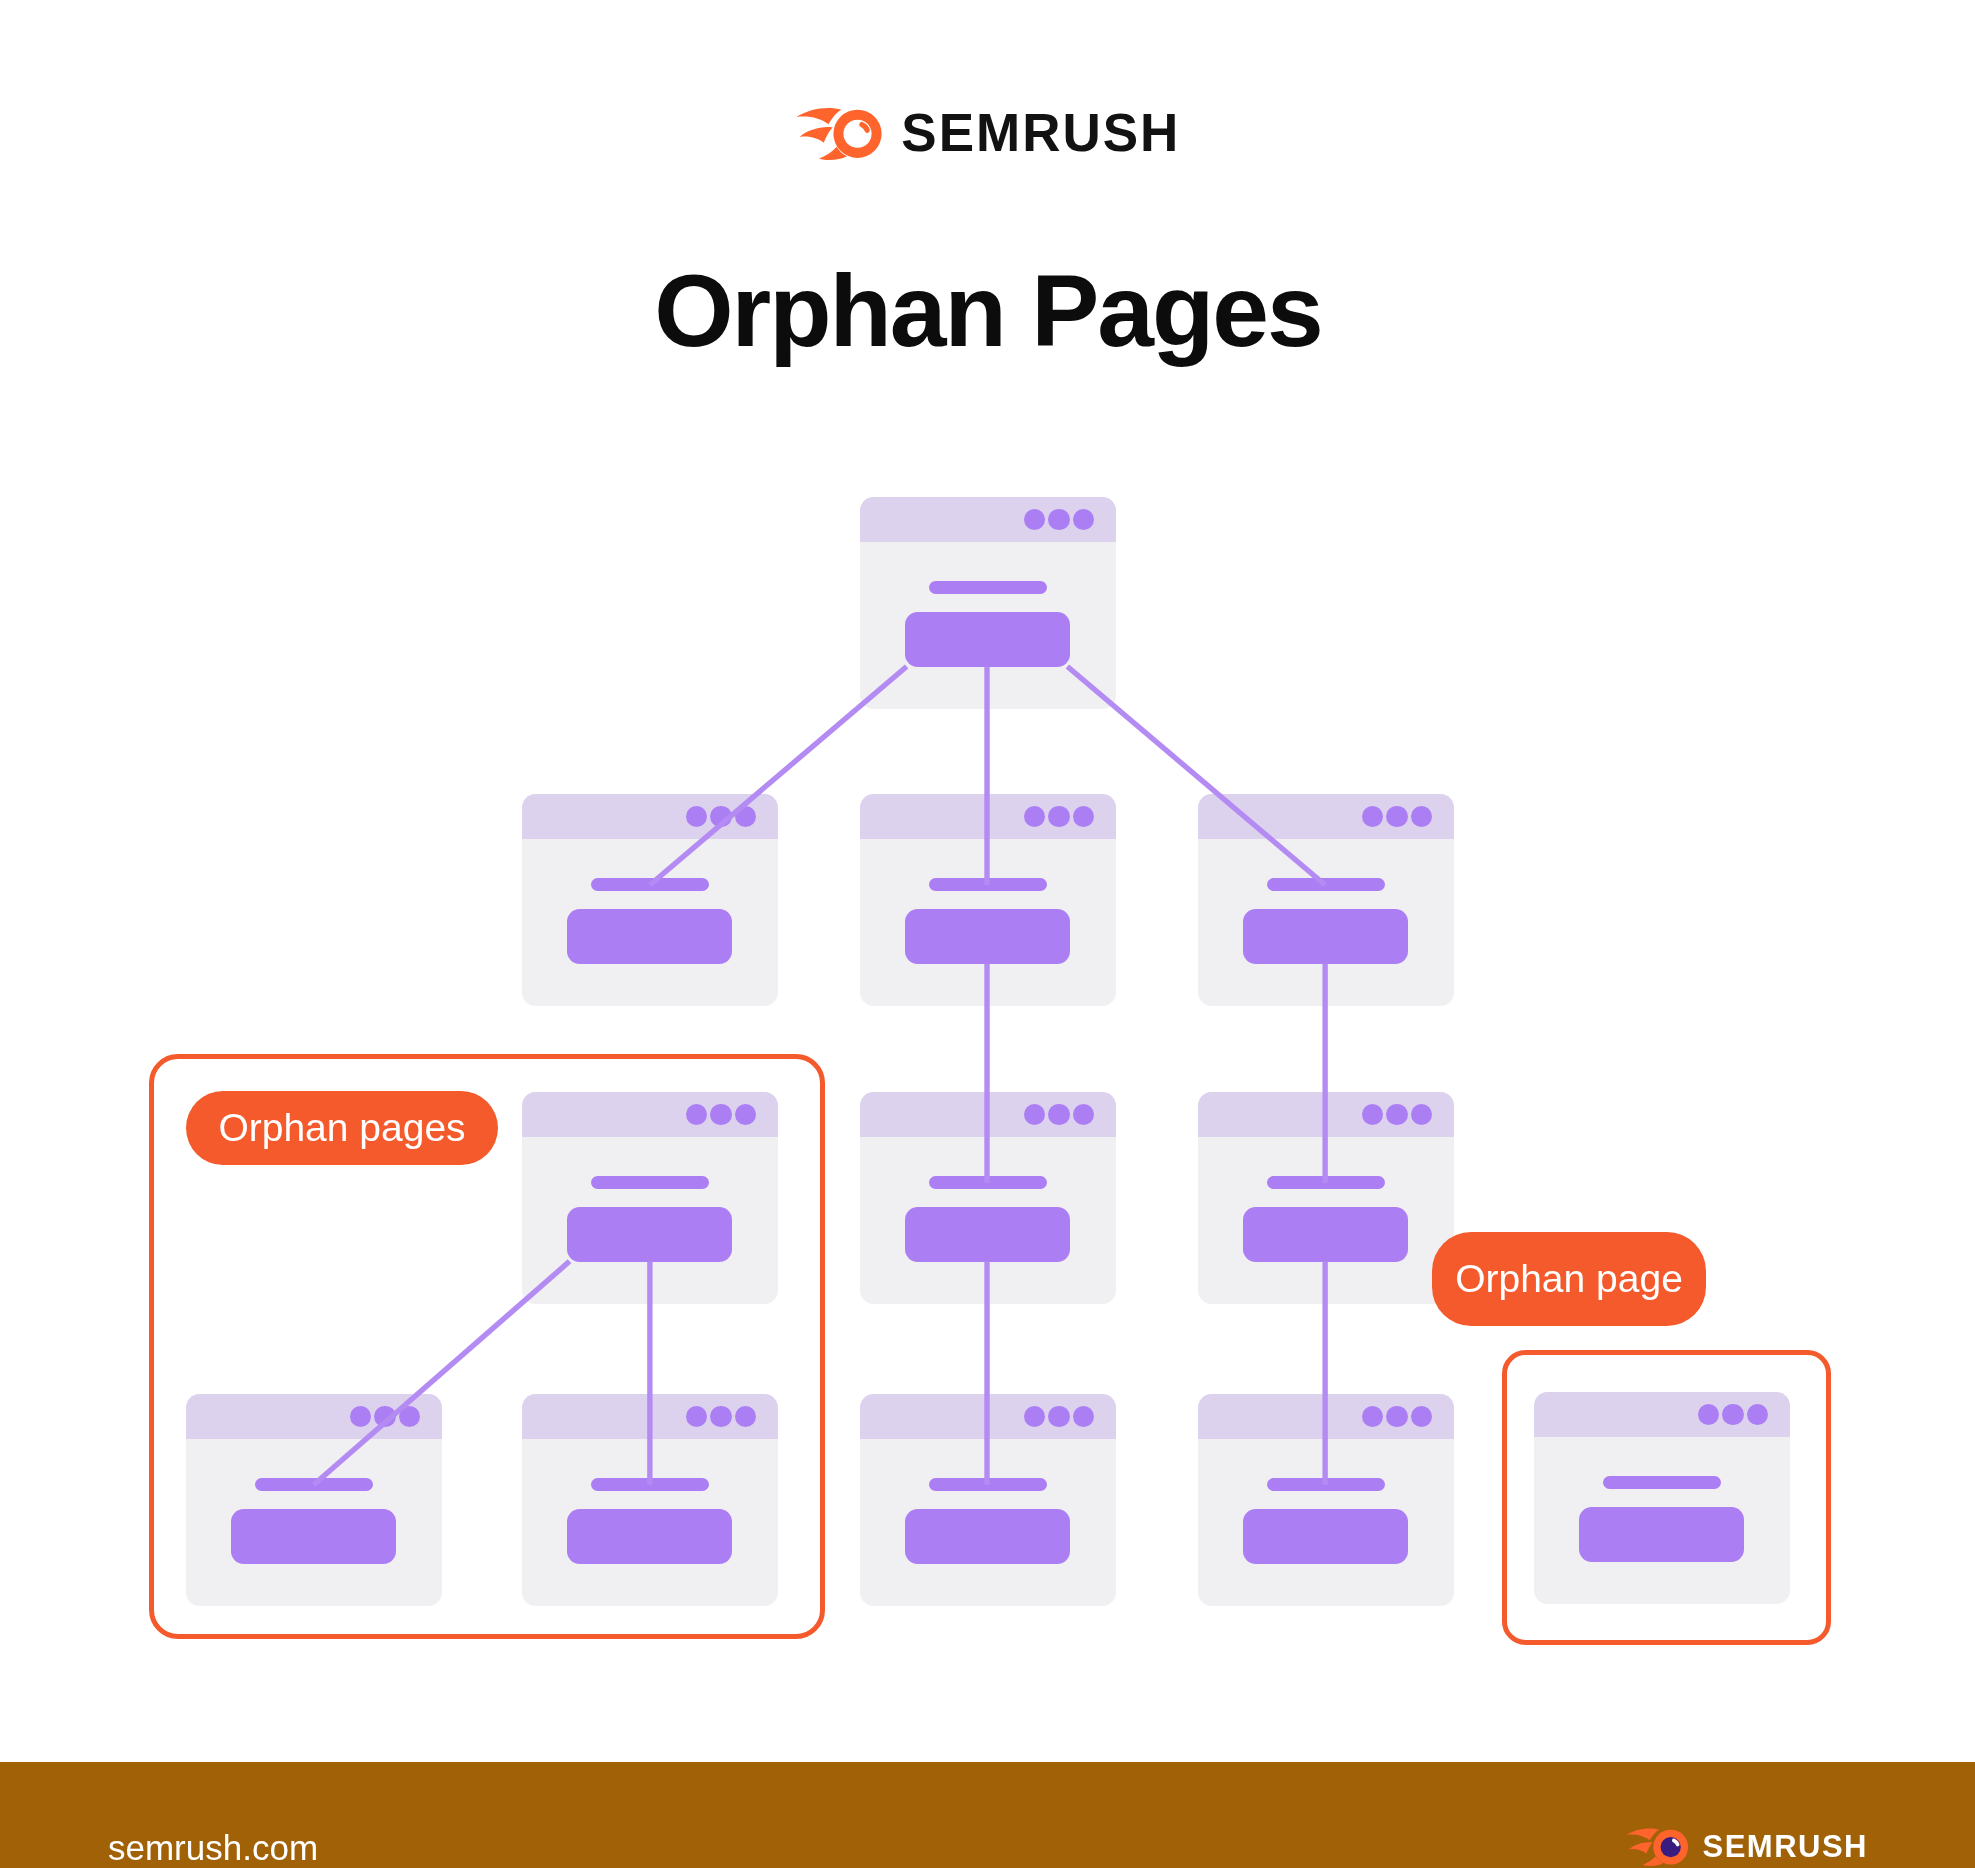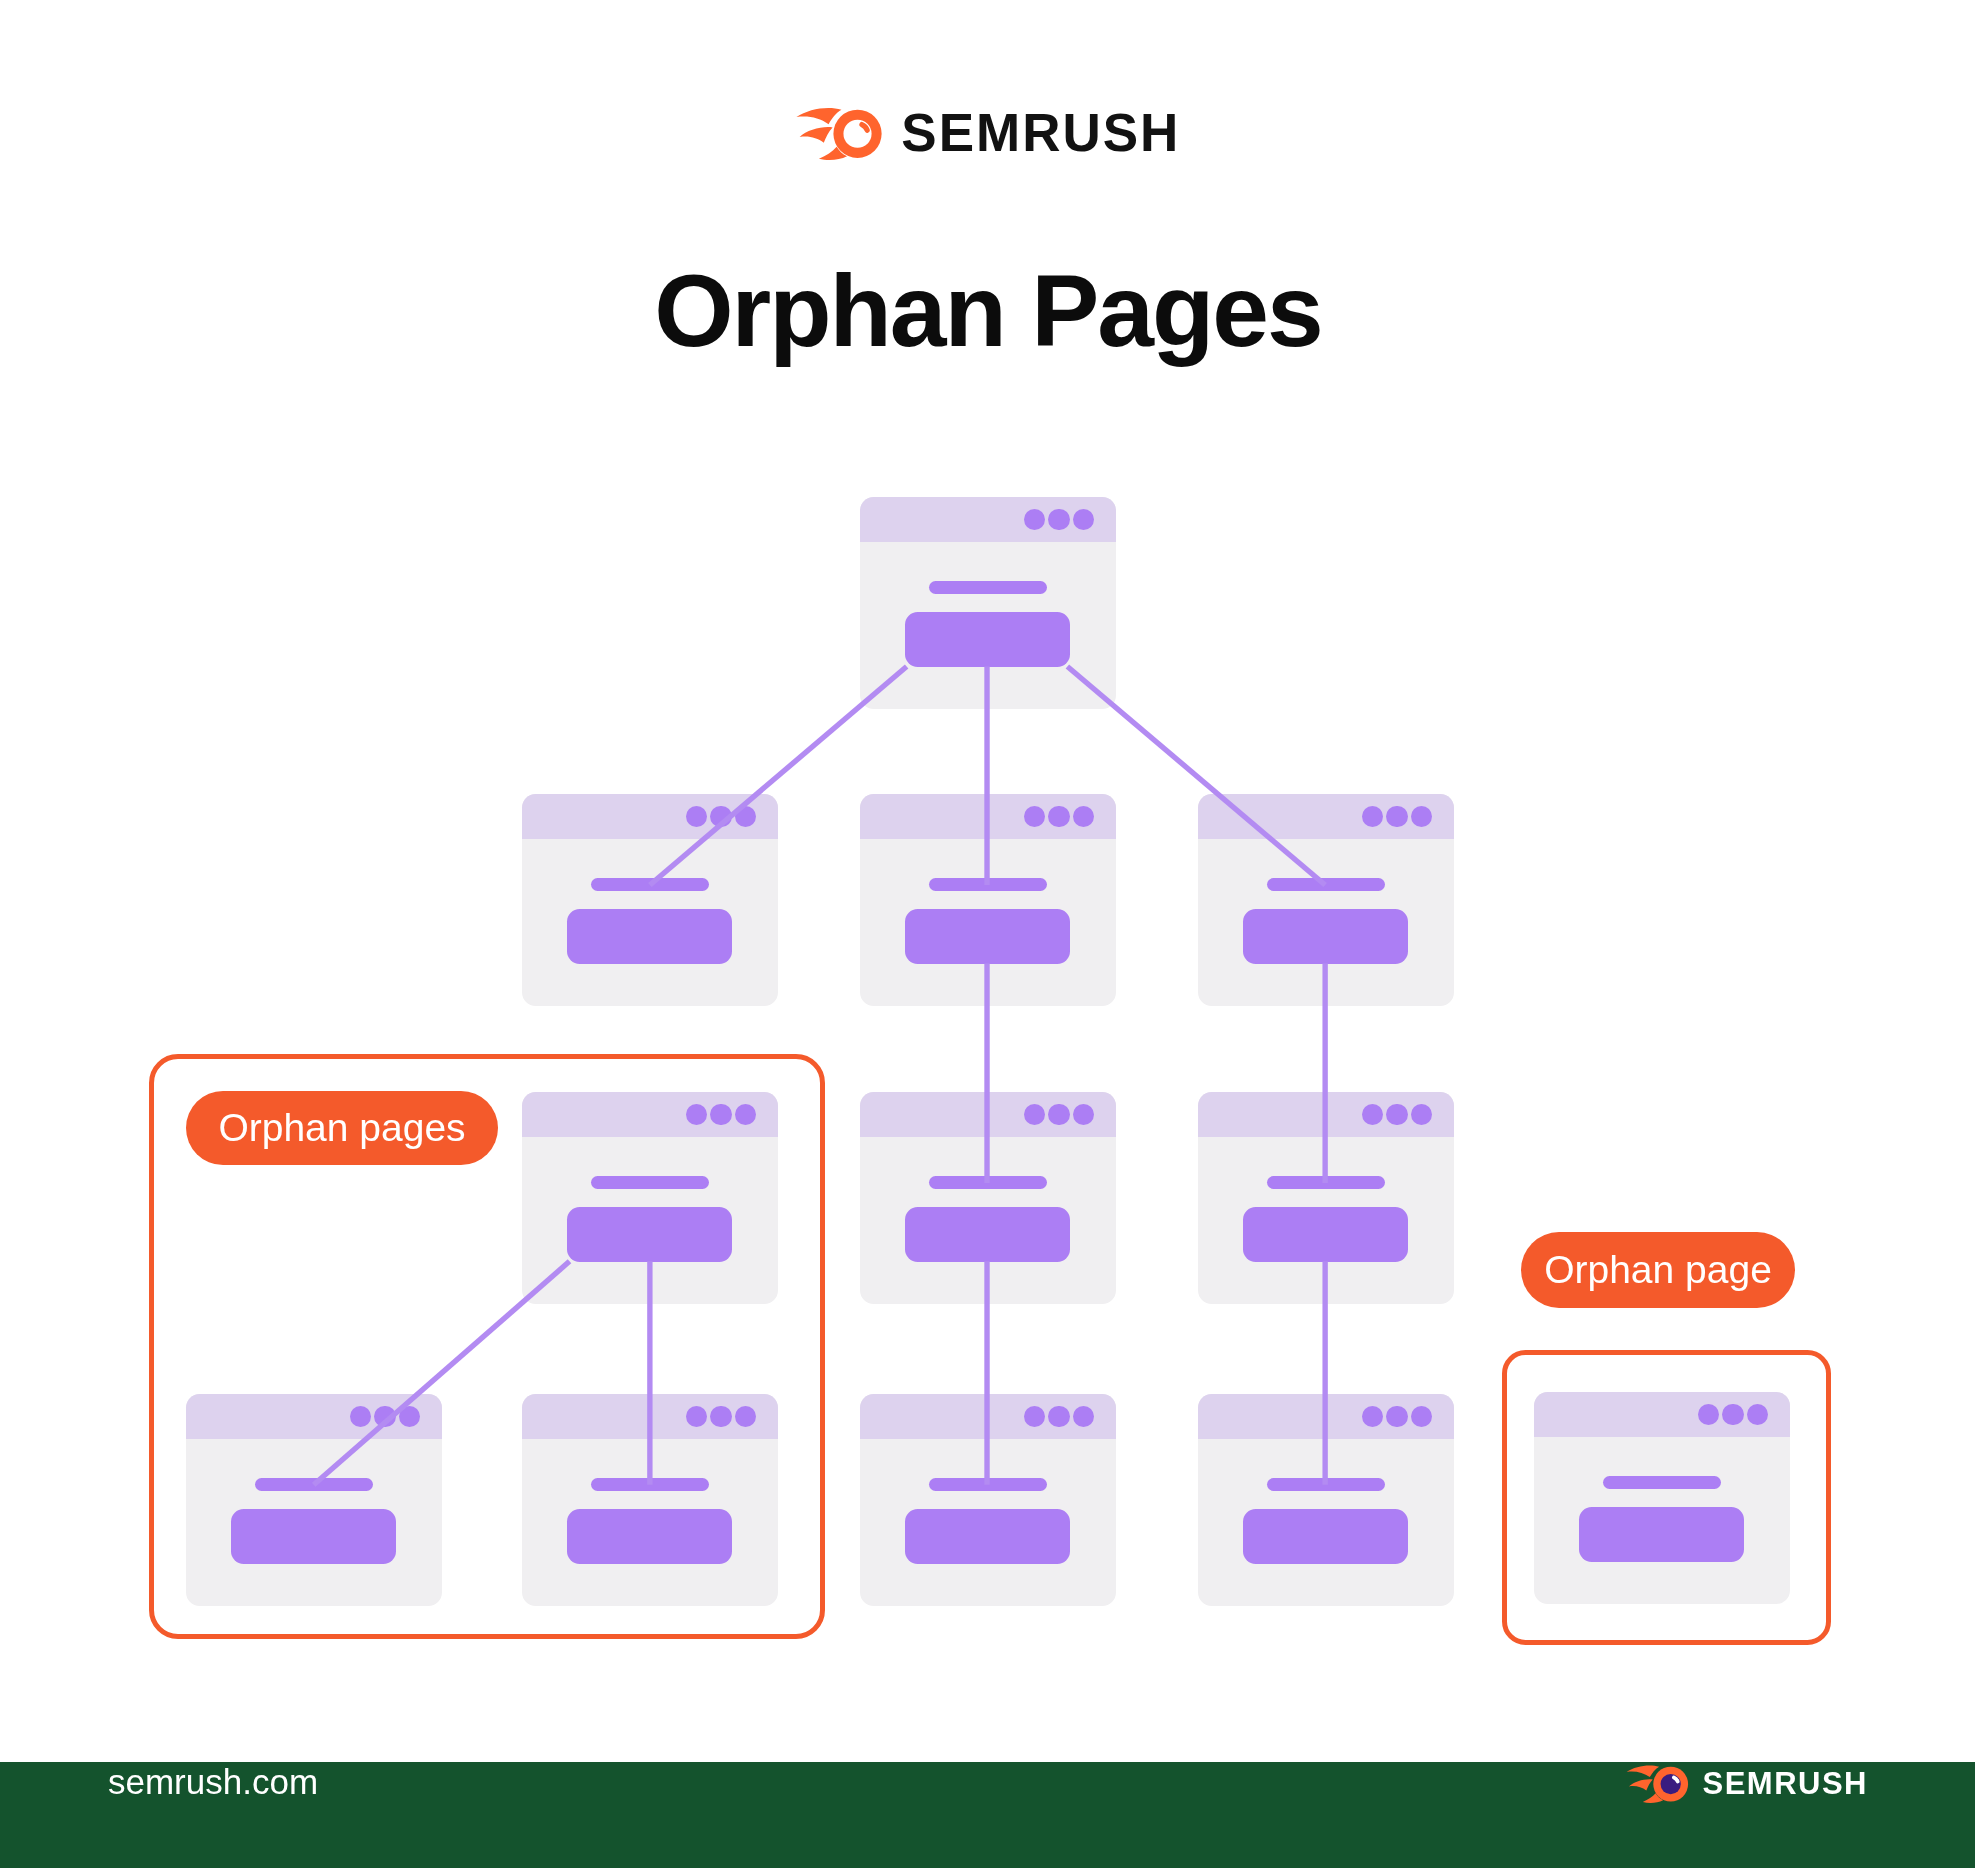--- a/index.html
+++ b/index.html
@@ -71,22 +71,22 @@
     background:#F45A2B;color:#ffffff;
     border-radius:39px;
     display:flex;align-items:center;justify-content:center;
     font-size:39px;font-weight:500;
     z-index:4;
   }
 
   
   .footer{
     position:absolute;left:0;bottom:0;width:100%;height:106px;
-    background:#14532d;
-    display:flex;align-items:flex-start;justify-content:space-between;
+    background:#a16207;
+    display:flex;align-items:flex-end;justify-content:space-between;
     box-sizing:border-box;
     padding:0 108px;
   }
   .footer-url{color:#ffffff;font-size:35px;font-weight:400;}
   .footer-brand{display:flex;align-items:center;gap:11.8px;}
   .footer-brand-text{color:#ffffff;font-size:31px;font-weight:800;letter-spacing:1.5px;}
 </style>
 </head>
 <body>
 
@@ -248,21 +248,21 @@
       <div class="dots">
         <span class="dot"></span>
         <span class="dot"></span>
         <span class="dot"></span>
       </div>
     </div>
     <div class="pill"></div>
     <div class="btn"></div>
   </div>
       <div class="group-label" style="left: 186px; top: 1091px; width: 312px; height: 74px;">Orphan pages</div>
-      <div class="group-label" style="left: 1521px; top: 1232px; width: 274px; height: 76px;">Orphan page</div>
+      <div class="group-label" style="left: 1432px; top: 1232px; width: 274px; height: 94px;">Orphan page</div>
     </div>
 
   <div class="footer">
     <div class="footer-url">semrush.com</div>
     <div class="footer-brand">
       <svg width="65" height="43" viewBox="0 0 112 74">
         <g fill="#FF642D">
           <path d="M57 8 C40 3 16 7 1 17 C16 15 30 18 41 26 C45 19 50 12 57 8 Z"></path>
           <path d="M46 30 C34 28 14 33 5 42 C16 40 27 43 35 49 C38 42 41 35 46 30 Z"></path>
           <path d="M64 66 C54 71 40 72 29 69 C38 65 46 60 51 54 C54 59 58 63 64 66 Z"></path>

